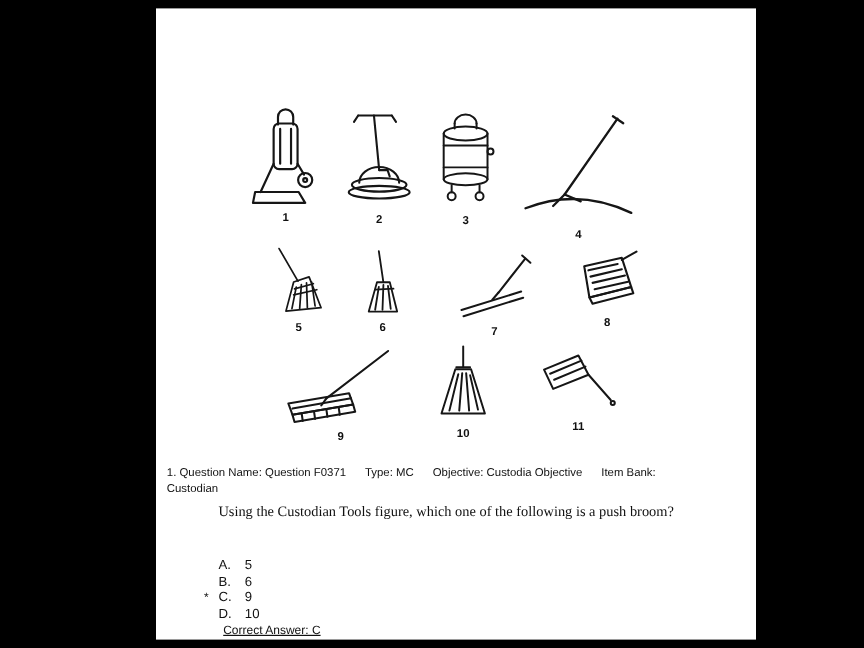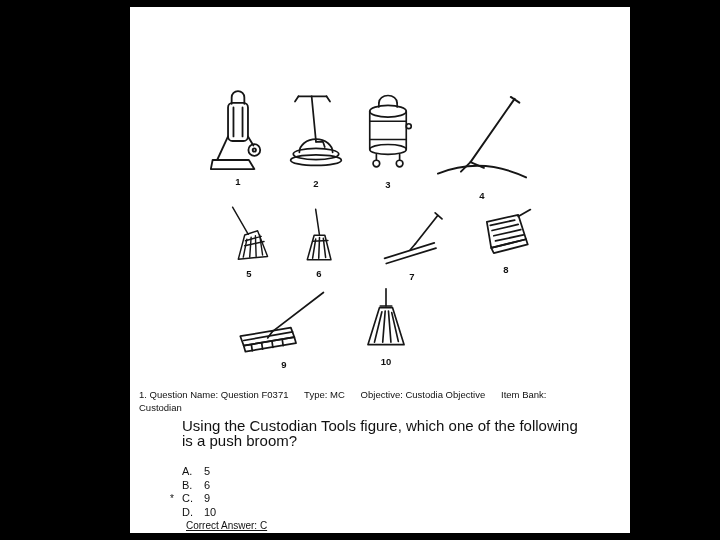--- a/index.html
+++ b/index.html
@@ -31,21 +31,21 @@
   .t8{left:344px;top:200px;width:64px;}
   .t9{left:98px;top:282px;width:112px;}
   .t10{left:226px;top:280px;width:60px;}
   .t11{left:314px;top:284px;width:76px;}
   .meta{
     position:absolute;left:9px;top:382px;width:466px;
     font-size:9.5px;line-height:12.5px;white-space:pre;
   }
   .qtext{
     position:absolute;left:52px;top:412px;width:400px;
-    font-size:15px;line-height:14.5px;
+    font-size:12px;line-height:14.5px;font-family:Liberation Serif, serif;
   }
   .options{position:absolute;left:40px;top:458px;}
   .opt{display:flex;align-items:baseline;height:13.5px;font-size:11px;}
   .opt-marker{width:12px;font-size:10px;}
   .opt-letter{width:22px;}
   .opt-value{}
   .correct{
     position:absolute;left:56px;top:513px;font-size:10px;text-decoration:underline;
   }
 </style>
@@ -164,20 +164,29 @@
   <div class="tool t10">
     <svg viewBox="0 0 56 80" width="46" height="66">
       <path d="M28 2 v21" stroke-width="4.5"></path>
       <path d="M21 23 h14" stroke-width="2"></path>
       <path d="M20 25 L36 25 L50 70 L6 70 Z" fill="#1e1e1e" stroke-width="1.5"></path>
       <path d="M23 30 L14 67 M27 29 L24 67 M31 29 L34 67 M35 31 L43 66" stroke="#fff" stroke-width="1"></path>
     </svg>
     <div class="tool-num">10</div>
   </div>
 
+  <div class="tool t11">
+    <svg viewBox="0 0 76 66" width="64" height="56">
+      <path d="M4 20 L38 6 L48 25 L13 39 Z" fill="#1e1e1e" stroke-width="1.5"></path>
+      <path d="M10 24 L41 11 M14 30 L45 17" stroke="#fff" stroke-width="1"></path>
+      <path d="M48 25 L70 50" stroke-width="4"></path>
+      <circle cx="72" cy="53" r="2"></circle>
+    </svg>
+    <div class="tool-num">11</div>
+  </div>
 
   <div class="meta"><span>1. Question Name: Question F0371      Type: MC      Objective: Custodia Objective      Item Bank:</span>
 <span>Custodian</span></div>
 
   <div class="qtext">Using the Custodian Tools figure, which one of the following is a push broom?</div>
 
   <div class="options">
     <div class="opt">
       <span class="opt-marker"></span>
       <span class="opt-letter">A.</span>

